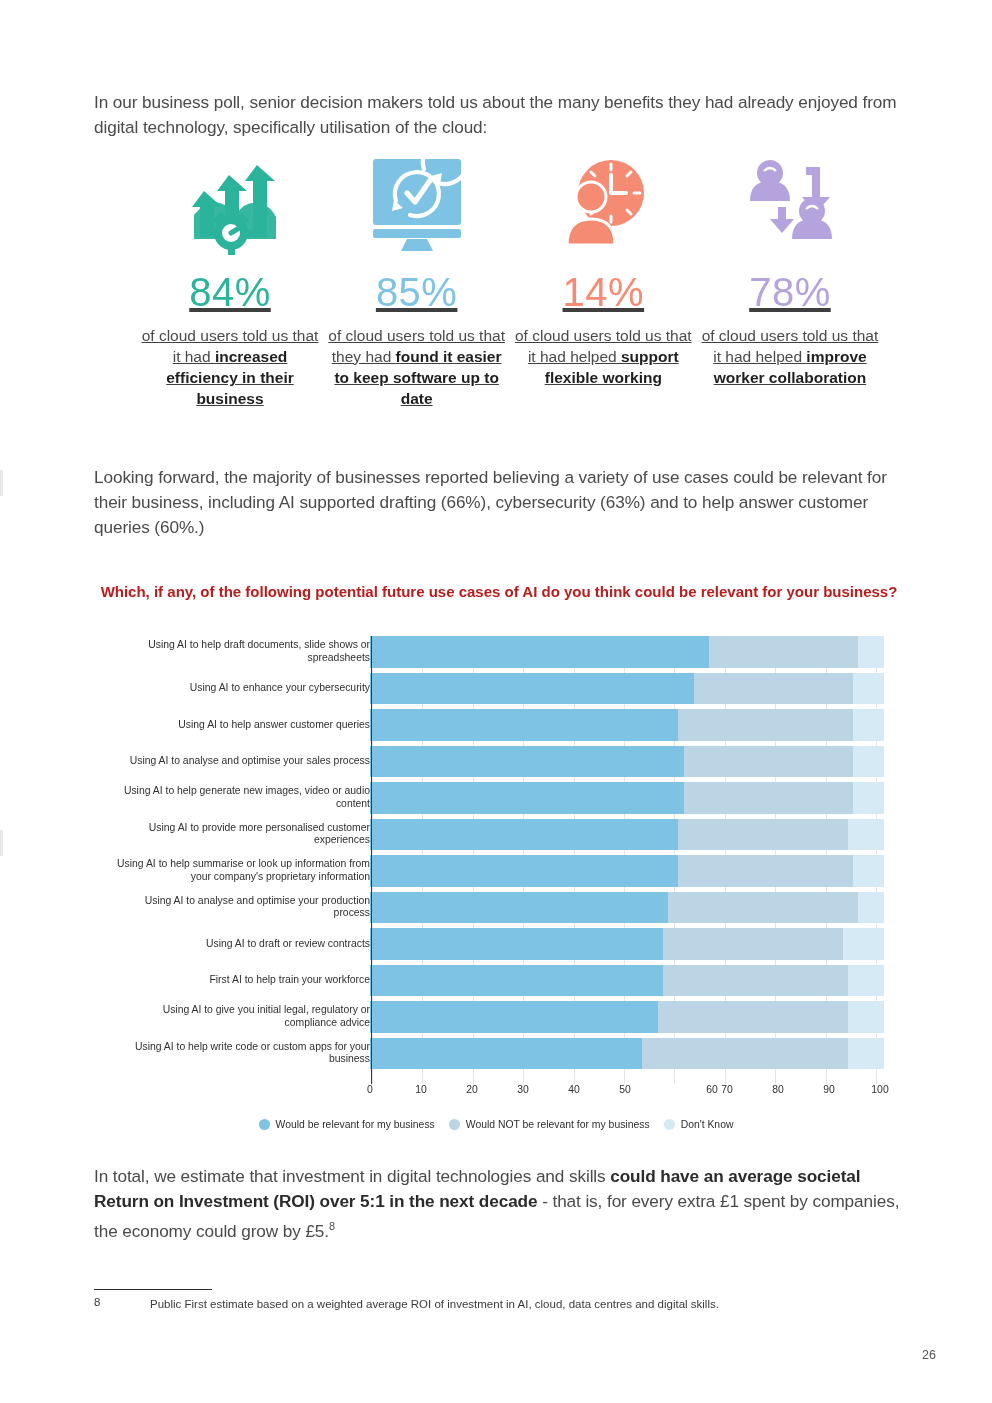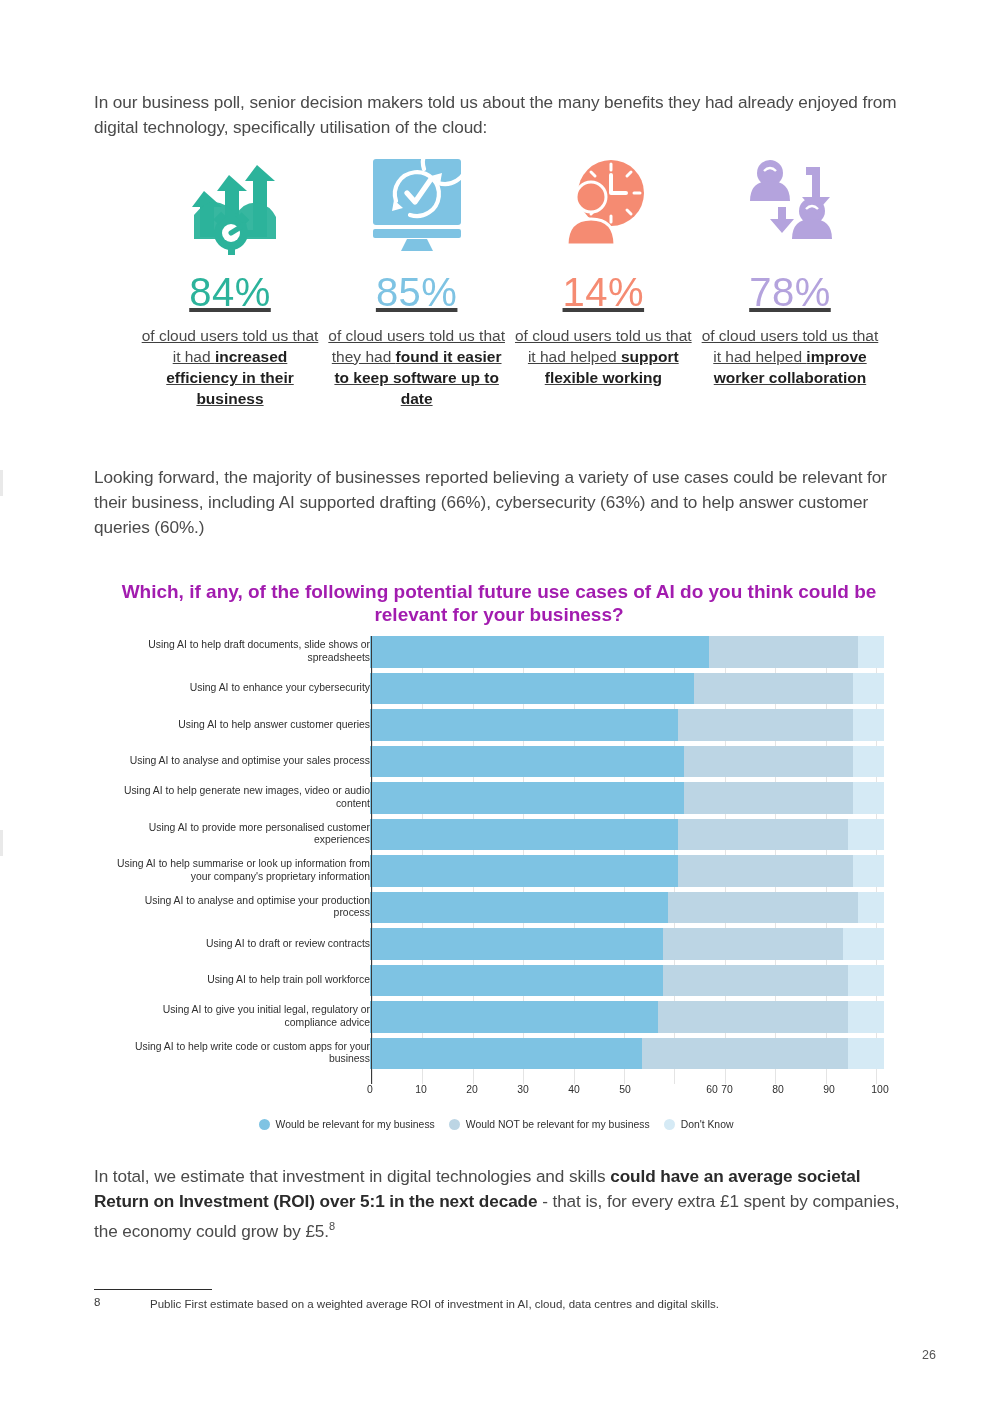--- a/index.html
+++ b/index.html
@@ -53,24 +53,24 @@
     text-align:center;
     color:#4a4a4a;
   }
   .stat .caption b { font-weight:700; color:#1f1f1f; }
 
   
   .chart-title {
     position:absolute;
     left: 96px; top: 580px; width: 806px;
     text-align:center;
-    font-size: 19px;
+    font-size: 15px;
     font-weight: 700;
     line-height: 23px;
-    color: #a21caf;
+    color: #b91c1c;
   }
 
   .chart {
     position:absolute;
     left: 108px; top: 636px;
     width: 776px; height: 448px;
   }
   .chart-grid { position:absolute; left:264px; top:0; right:8px; bottom:0; }
   .gridline { position:absolute; top:0; bottom:0; width:1px; background:#e4e4e4; }
 
@@ -312,21 +312,21 @@
         </div>
         <div class="row">
           <div class="row-label">Using AI to draft or review contracts</div>
           <div class="row-bars">
             <div class="seg" style="width: 57%; background: rgb(126, 195, 227);"></div>
             <div class="seg" style="width: 35%; background: rgb(188, 213, 228);"></div>
             <div class="seg" style="width: 8%; background: rgb(213, 234, 245);"></div>
           </div>
         </div>
         <div class="row">
-          <div class="row-label">Using AI to help train poll workforce</div>
+          <div class="row-label">First AI to help train your workforce</div>
           <div class="row-bars">
             <div class="seg" style="width: 57%; background: rgb(126, 195, 227);"></div>
             <div class="seg" style="width: 36%; background: rgb(188, 213, 228);"></div>
             <div class="seg" style="width: 7%; background: rgb(213, 234, 245);"></div>
           </div>
         </div>
         <div class="row">
           <div class="row-label">Using AI to give you initial legal, regulatory or compliance advice</div>
           <div class="row-bars">
             <div class="seg" style="width: 56%; background: rgb(126, 195, 227);"></div>

